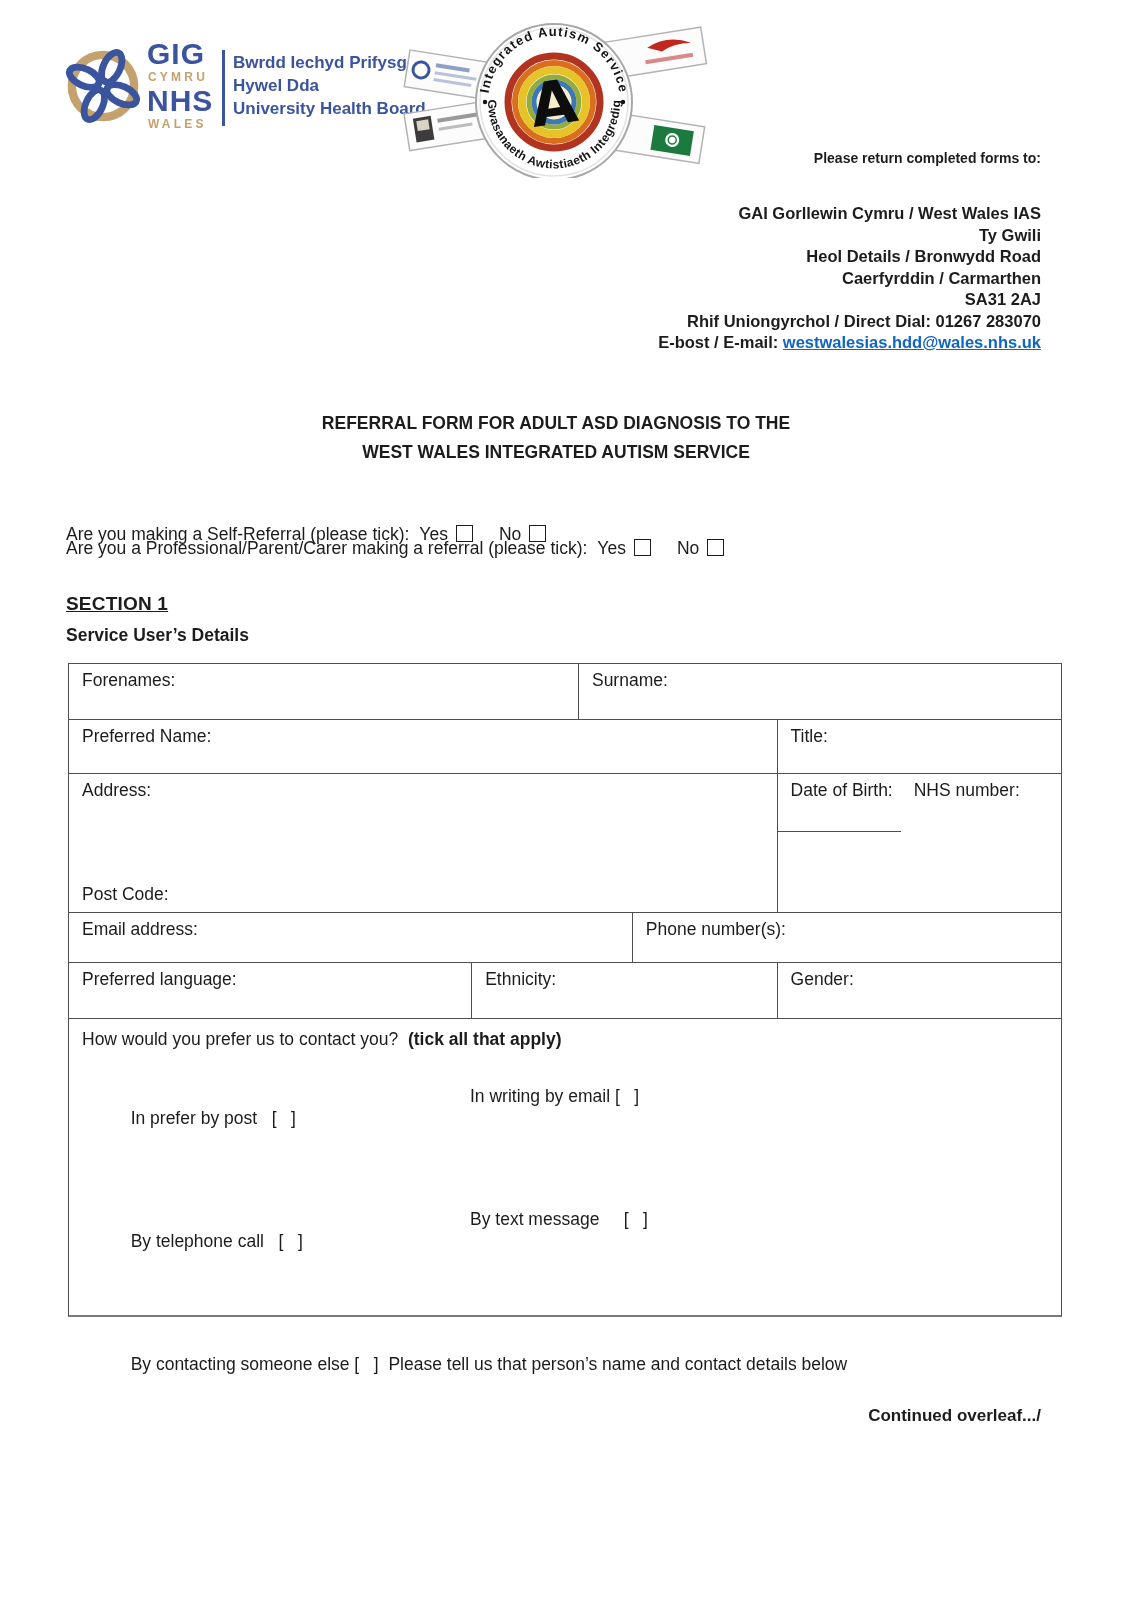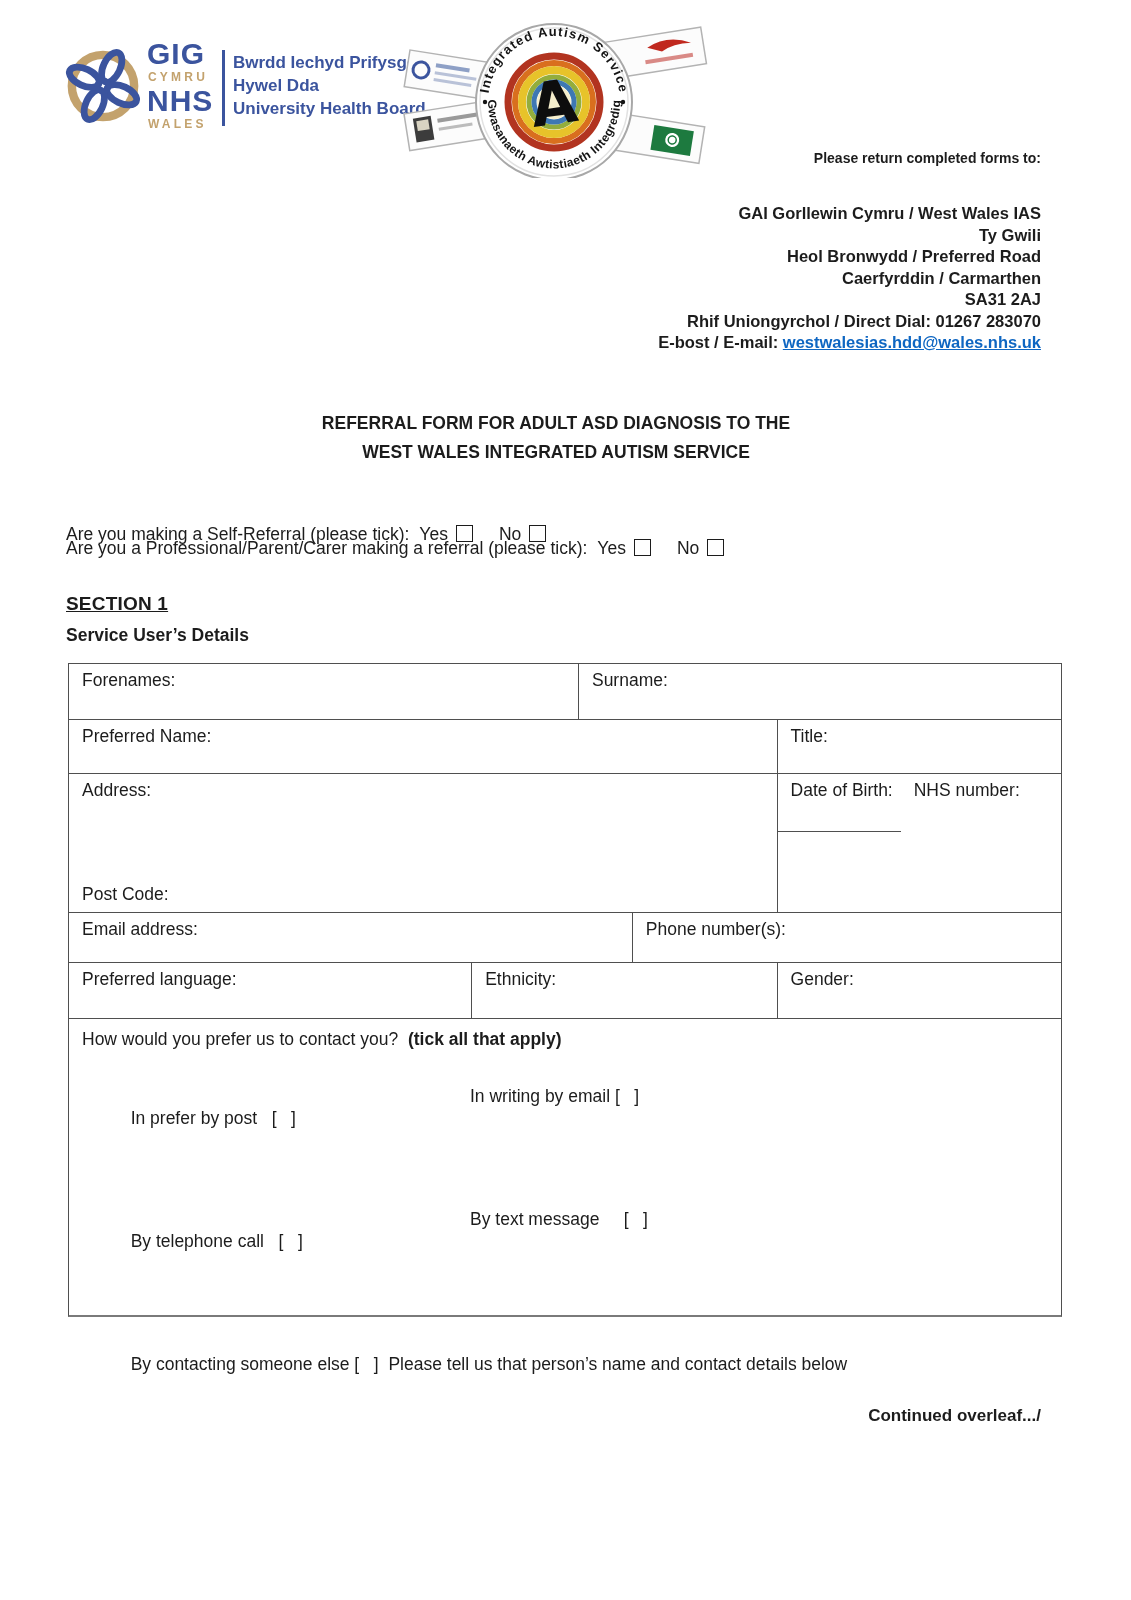--- a/index.html
+++ b/index.html
@@ -144,21 +144,21 @@
 
       <text x="156" y="106" text-anchor="middle" transform="rotate(-8 156 88)" font-family="DejaVu Sans, sans-serif" font-size="60" font-weight="900" fill="#0d0d0d">A</text>
     </g>
   </svg>
 
   <div class="return-note">Please return completed forms to:</div>
 
   <div class="address-block">
     <div>GAI Gorllewin Cymru / West Wales IAS</div>
     <div>Ty Gwili</div>
-    <div>Heol Bronwydd / Preferred Road</div>
+    <div>Heol Details / Bronwydd Road</div>
     <div>Caerfyrddin / Carmarthen</div>
     <div>SA31 2AJ</div>
     <div>Rhif Uniongyrchol / Direct Dial: 01267 283070</div>
     <div>
       <span>E-bost / E-mail:</span><span> </span><a class="email-link" href="#">westwalesias.hdd@wales.nhs.uk</a>
     </div>
   </div>
 
   <div class="form-title">
     <div>REFERRAL FORM FOR ADULT ASD DIAGNOSIS TO THE</div>

